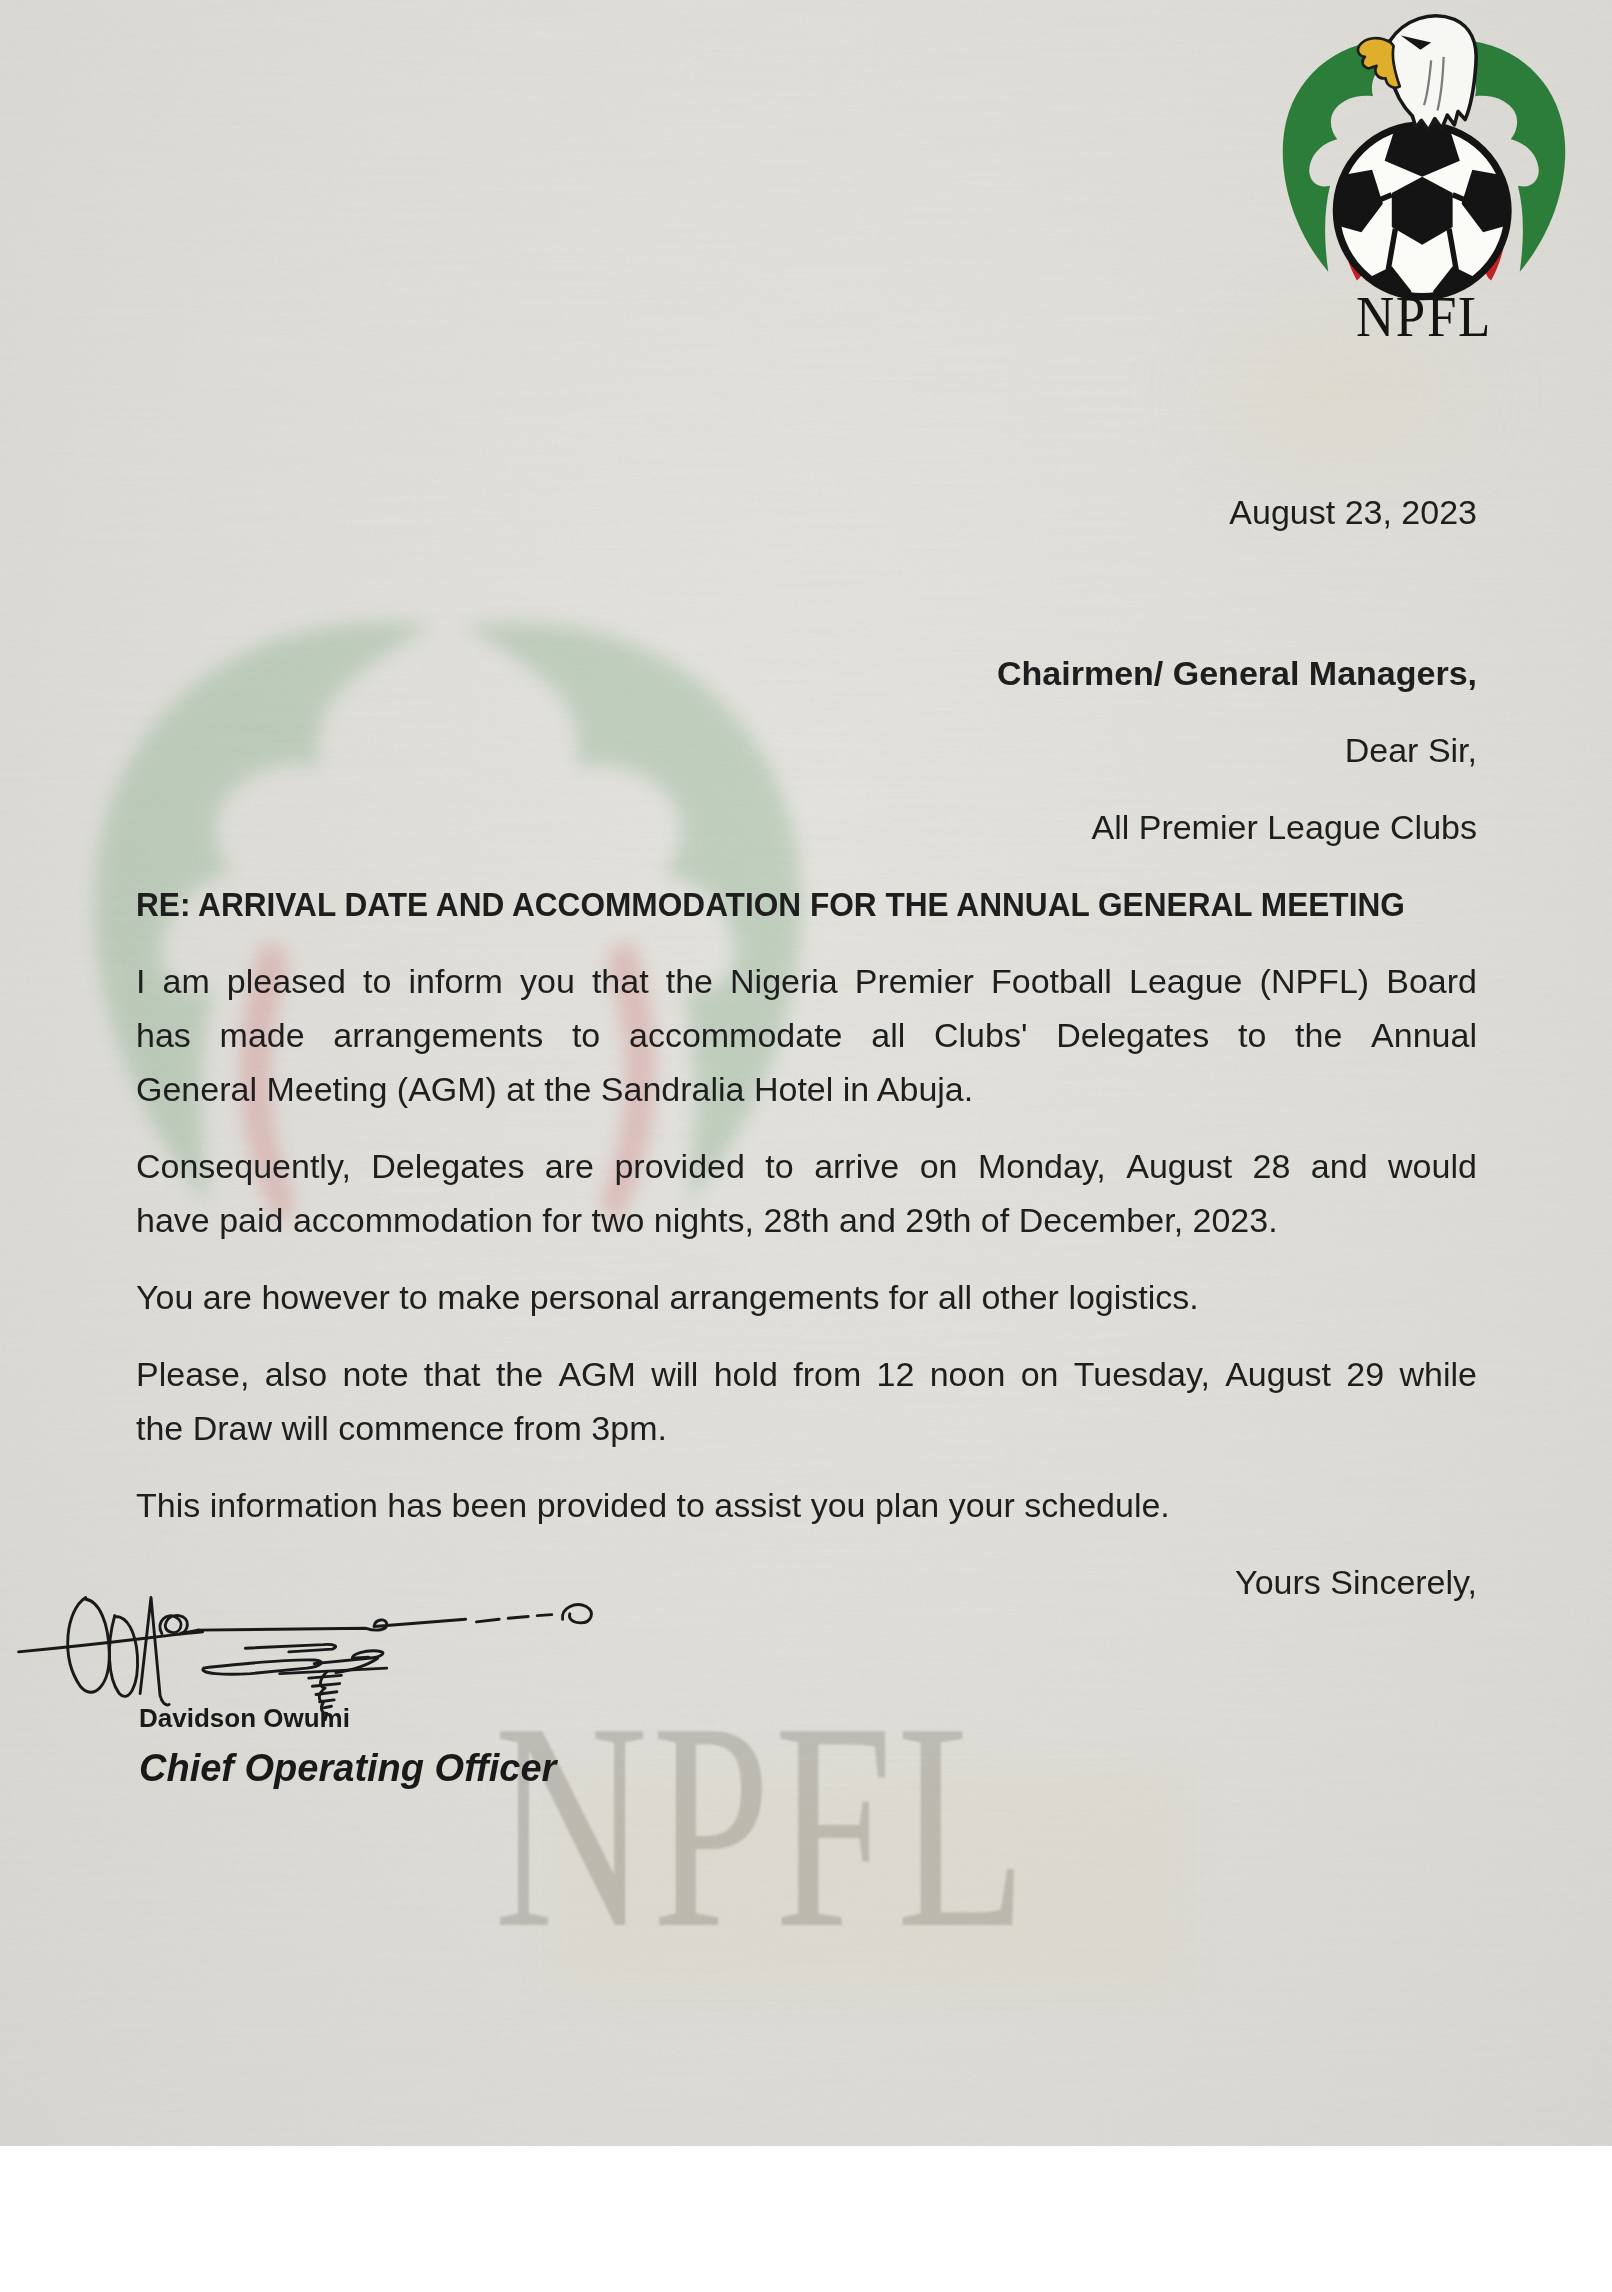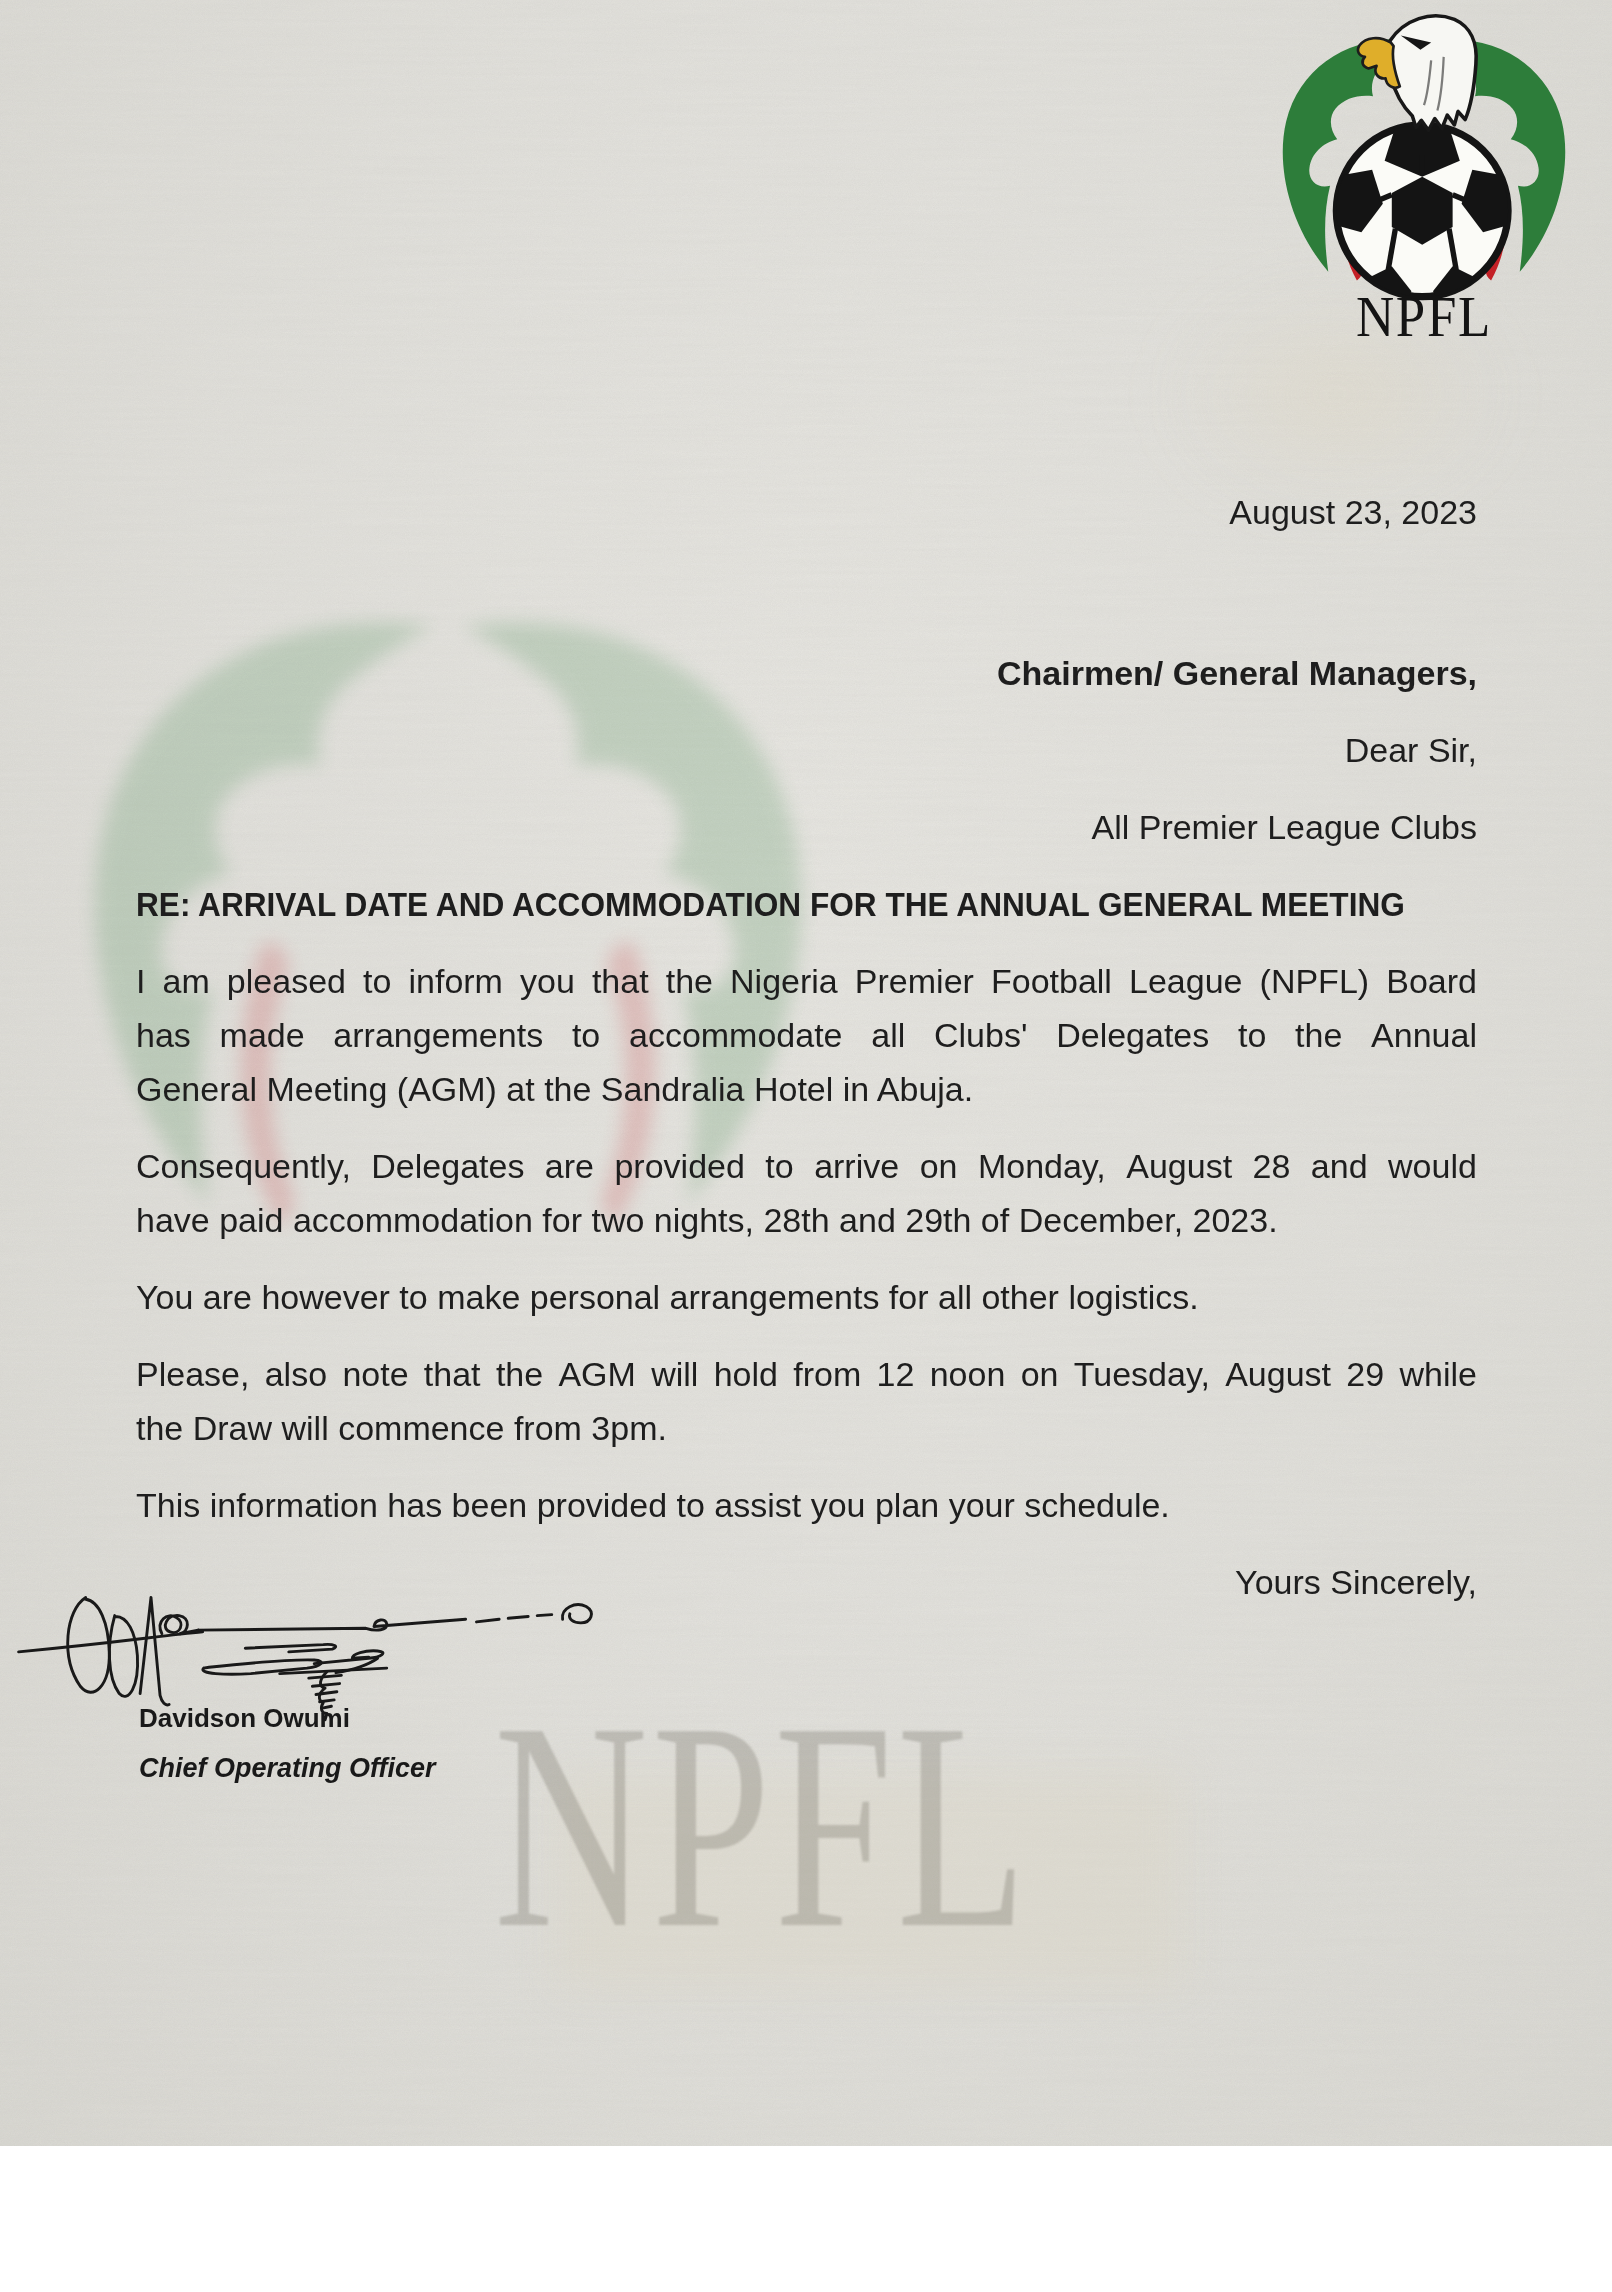--- a/index.html
+++ b/index.html
@@ -36,21 +36,21 @@
   .subject{white-space:nowrap;}
   .subject-inner{display:inline-block;transform:scaleX(0.93);transform-origin:left center;font-weight:700;}
   .para{margin-bottom:23px;}
   .jline{display:flex;justify-content:space-between;line-height:54px;}
   .jline.lastline{display:block;}
 
   
   .signature{position:absolute;left:7.2px;top:1592px;width:618px;height:136px;}
   .sig-name{position:absolute;left:139px;top:1696px;font-size:26px;font-weight:700;
             color:#191919;line-height:45px;}
-  .sig-title{position:absolute;left:139px;top:1746px;font-size:27px;font-weight:700;
+  .sig-title{position:absolute;left:139px;top:1746px;font-size:38px;font-weight:700;
              font-style:italic;color:#191919;line-height:45px;}
 
   
   .footer{position:absolute;left:0;right:0;top:2196px;text-align:center;color:#2b2b2b;}
   .f1{font-weight:700;font-size:29.6px;letter-spacing:4.5px;}
   .f2{font-size:28px;letter-spacing:2.7px;margin-top:8px;}
   .fb{font-weight:700;}
   .fsep{font-weight:400;display:inline-block;transform:scaleY(1.55) translateY(-1.8px);margin:0 12.5px;}
 </style>
 </head>

